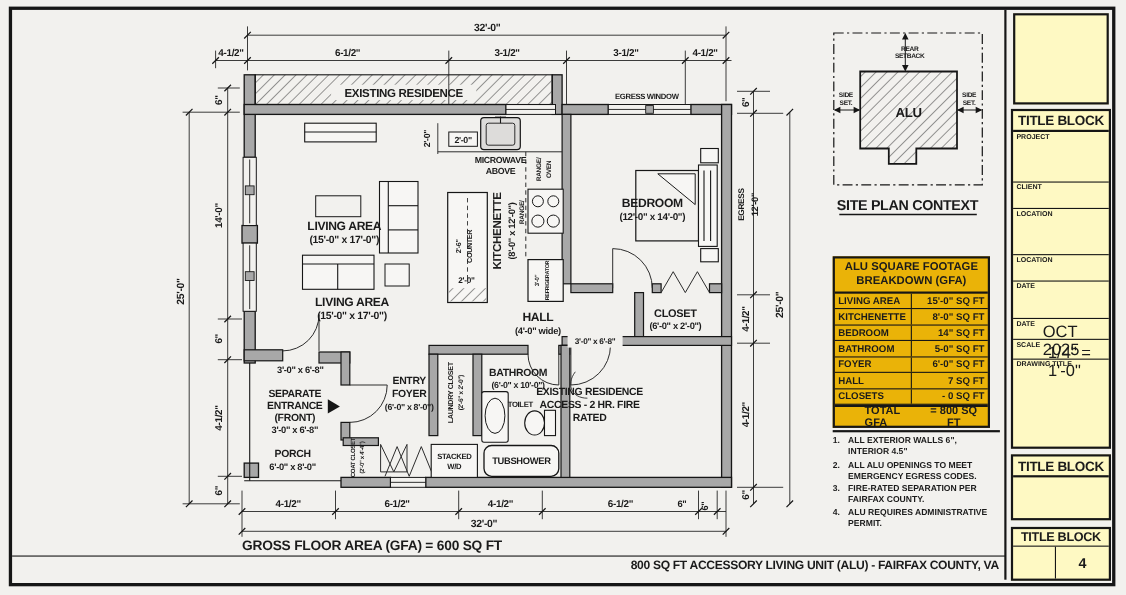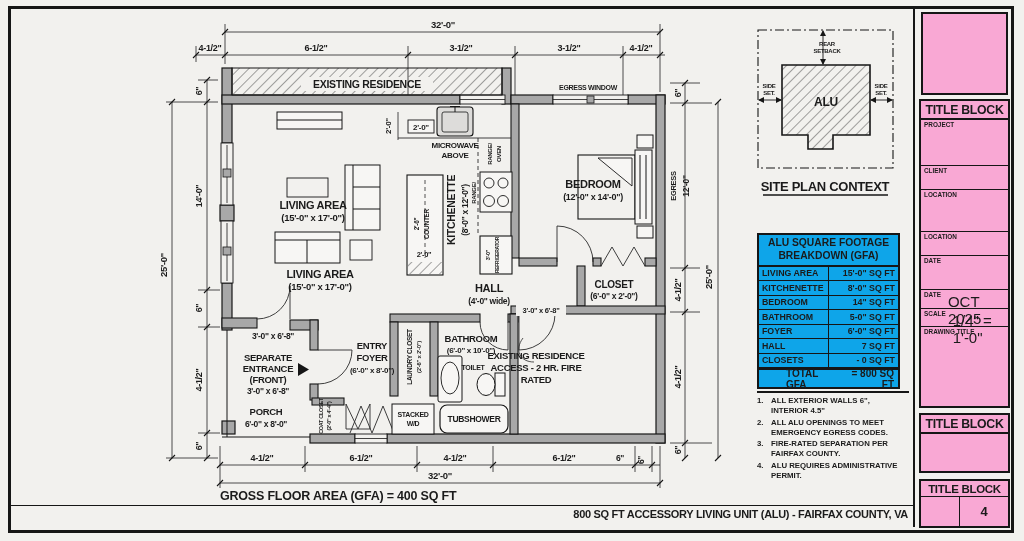--- a/index.html
+++ b/index.html
@@ -9,39 +9,39 @@
   #border{left:8px;top:6px;width:1000px;height:521px;border:3px solid #161616;}
   #vdivider{left:913px;top:9px;width:0;height:518px;border-left:2.5px solid #161616;}
   #plan-svg{left:0;top:0;}
   svg text{font-family:"Liberation Sans",sans-serif;font-weight:700;fill:#1b1b1b;
            letter-spacing:-0.3px;text-anchor:middle;}
   
   #gfa-note{left:220px;top:489px;font-size:12.5px;font-weight:700;letter-spacing:-0.2px;}
   #hrule{left:11px;top:505px;width:903px;height:0;border-top:1.5px solid #161616;}
   #main-title{left:340px;top:508px;width:568px;text-align:right;font-size:11px;font-weight:700;letter-spacing:-0.3px;}
   
-  #ftable{left:757px;top:233px;width:139px;border:2px solid #161616;background:#0ea5e9;}
+  #ftable{left:757px;top:233px;width:139px;border:2px solid #161616;background:#eab308;}
   .ft-head{border-bottom:2px solid #161616;text-align:center;font-weight:700;font-size:10.3px;
            line-height:1.25;padding:2px 0;}
   .ft-row{display:flex;border-bottom:1.1px solid #161616;font-weight:700;font-size:8.8px;height:13.5px;align-items:center;}
   .ft-row:last-of-type{border-bottom:none;}
   .ft-l{flex:1;padding-left:3px;}
   .ft-v{width:66px;border-left:1.1px solid #161616;text-align:right;padding-right:3px;height:100%;display:flex;align-items:center;justify-content:flex-end;}
   .ft-total{display:flex;border-top:2px solid #161616;font-weight:700;font-size:10px;height:17px;align-items:center;}
   .ft-total .ft-l{padding-left:3px;margin-left:24px;}
-  .ft-total .ft-tv{flex:1;text-align:right;padding-right:4px;}
+  .ft-total .ft-tv{flex:1;text-align:center;padding-right:4px;}
   
   #keynotes{left:757px;top:389px;width:158px;}
   .kn-title{font-size:13.5px;font-weight:700;letter-spacing:-0.3px;}
   .kn-rule{width:152px;border-top:2px solid #161616;margin:2px 0 3px 0;}
   .kn-item{display:flex;font-size:7.8px;font-weight:700;line-height:1.32;margin-bottom:1px;}
   .kn-num{width:14px;flex:none;}
   .kn-text{width:132px;}
   
-  .tb-box{border:2.5px solid #161616;background:#f9a8d4;box-sizing:border-box;}
+  .tb-box{border:2.5px solid #161616;background:#fef9c3;box-sizing:border-box;}
   #tb-empty{left:921px;top:12px;width:87px;height:83px;border-width:2px;}
   #tb-main{left:919px;top:99px;width:91px;height:309px;display:flex;flex-direction:column;}
   #tb-box2{left:919px;top:413px;width:91px;height:60px;display:flex;flex-direction:column;}
   #tb-box3{left:919px;top:479px;width:91px;height:49px;display:flex;flex-direction:column;}
   .tb-head{border-bottom:2px solid #161616;text-align:center;font-weight:700;font-size:12.3px;
            padding:2px 0 1px 0;letter-spacing:-0.3px;flex:none;}
   .tb-cell{border-bottom:1.2px solid #161616;box-sizing:border-box;}
   .tb-lab{font-size:6.4px;font-weight:700;padding:1px 0 0 3px;}
   .tb-flex{display:flex;align-items:flex-start;}
   .tb-val{font-size:15px;font-weight:400;margin:3px 0 0 7px;}
@@ -503,16 +503,16 @@
   </div>
 
   <div class="abs tb-box" id="tb-box3">
     <div class="tb-head" style="font-size:11.5px;border-bottom-width:1.5px;">TITLE BLOCK</div>
     <div class="tb-body">
       <div class="tb-c1"></div>
       <div class="tb-c2">4</div>
     </div>
   </div>
 
-  <div class="abs" id="gfa-note">GROSS FLOOR AREA (GFA) = 400 SQ FT</div>
+  <div class="abs" id="gfa-note">GROSS FLOOR AREA (GFA) = 600 SQ FT</div>
   <div class="abs" id="hrule"></div>
   <div class="abs" id="main-title">800 SQ FT ACCESSORY LIVING UNIT (ALU) - FAIRFAX COUNTY, VA</div>
 </div>
 
 </body></html>

